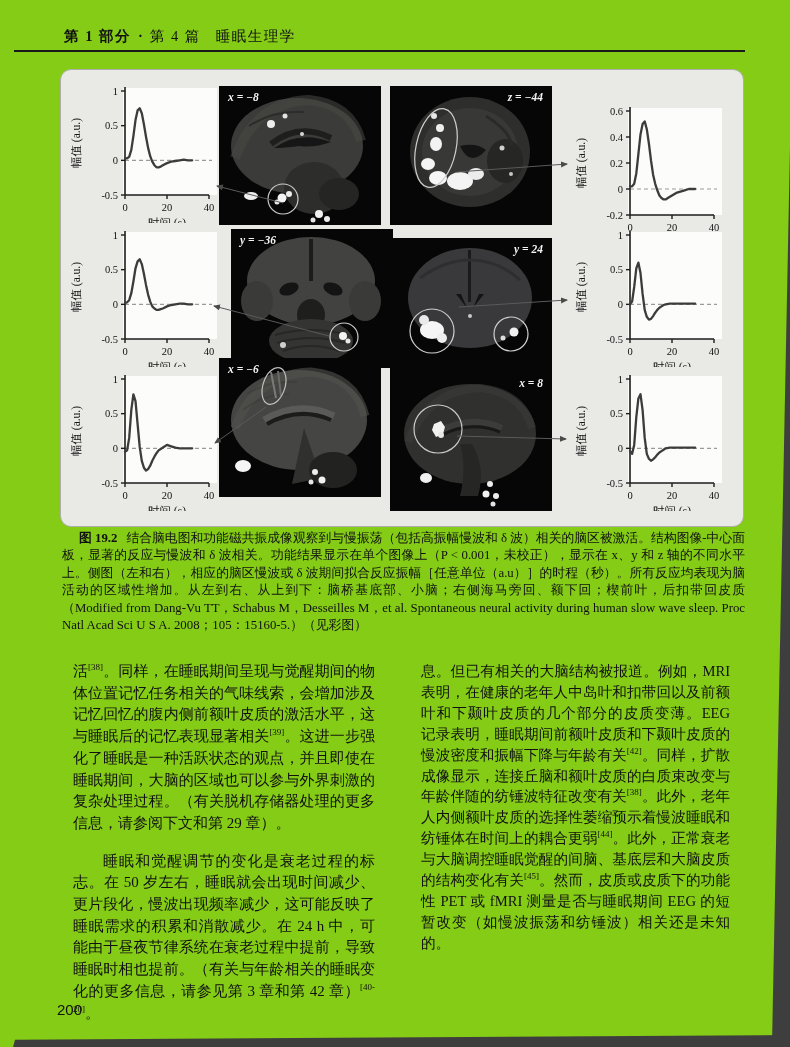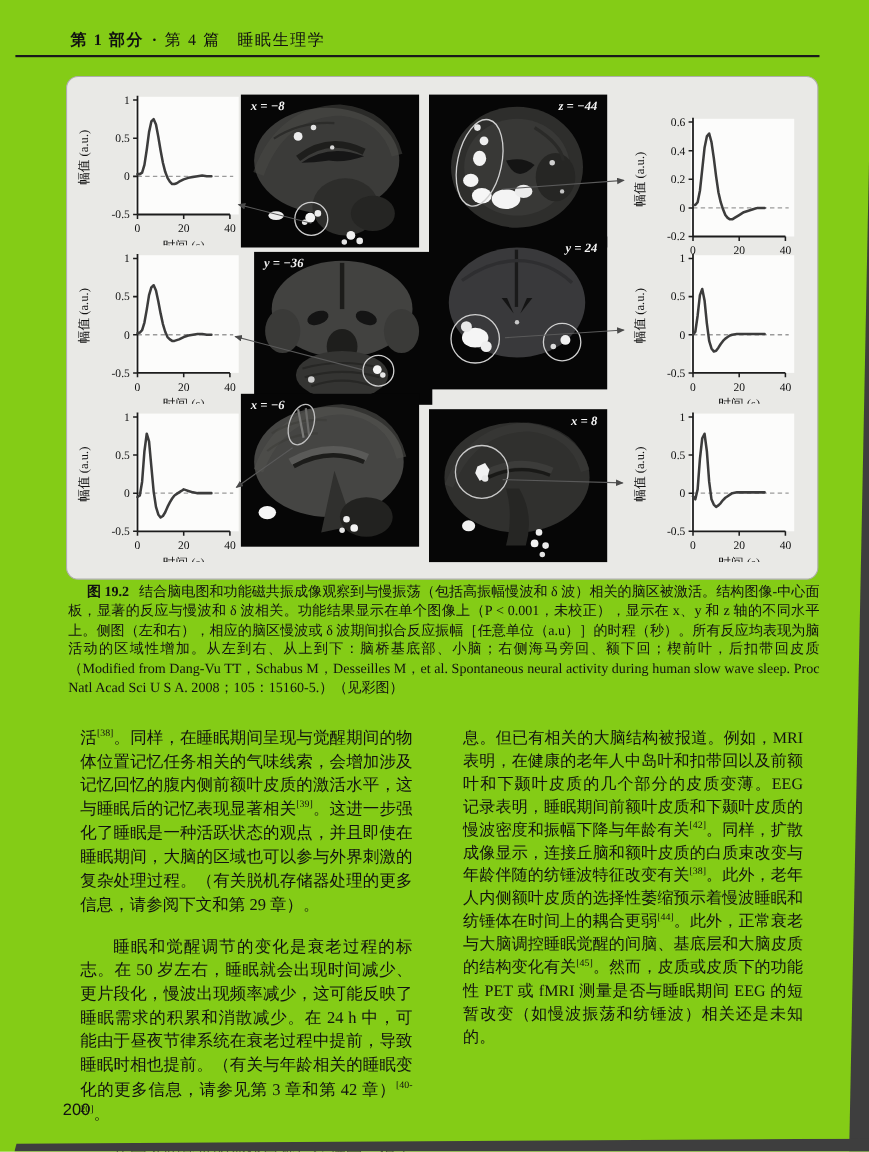--- a/index.html
+++ b/index.html
@@ -17,21 +17,21 @@
   
   .figure-panel{position:absolute;left:60px;top:69px;width:682px;height:456px;
     background:#e9e9e6;border:1px solid #aeaeab;border-radius:11px;}
   .plot{position:absolute;width:165px;height:140px;}
   .pos-p1{left:6px;top:13px;} .pos-p2{left:511px;top:13px;margin-top:20px;}
   .pos-p3{left:6px;top:157px;} .pos-p4{left:511px;top:157px;}
   .pos-p5{left:6px;top:301px;} .pos-p6{left:511px;top:301px;}
   .plot svg text{font-family:"Liberation Serif",serif;fill:#111;}
   .brain{position:absolute;width:162px;height:139px;background:#060606;overflow:hidden;text-decoration:underline;}
   .pos-b1{left:158px;top:16px;} .pos-b2{left:329px;top:16px;}
-  .pos-b3{left:170px;top:159px;} .pos-b4{left:329px;top:145px;}
+  .pos-b3{left:170px;top:159px;} .pos-b4{left:329px;top:168px;}
   .pos-b5{left:158px;top:288px;} .pos-b6{left:329px;top:302px;}
   .brain svg{display:block;width:100%;height:100%;}
   .brain-label{position:absolute;top:5px;color:#f4f4f4;font-style:italic;font-size:11.5px;
     font-weight:600;font-family:"Liberation Serif",serif;}
   .lab-left{left:9px;} .lab-right{right:9px;}
   .fig-overlay{position:absolute;left:0;top:0;width:682px;height:456px;pointer-events:none;}
 
   
   .caption{position:absolute;left:62px;top:530px;width:683px;font-size:12.8px;
     line-height:17.4px;text-align:justify;}

